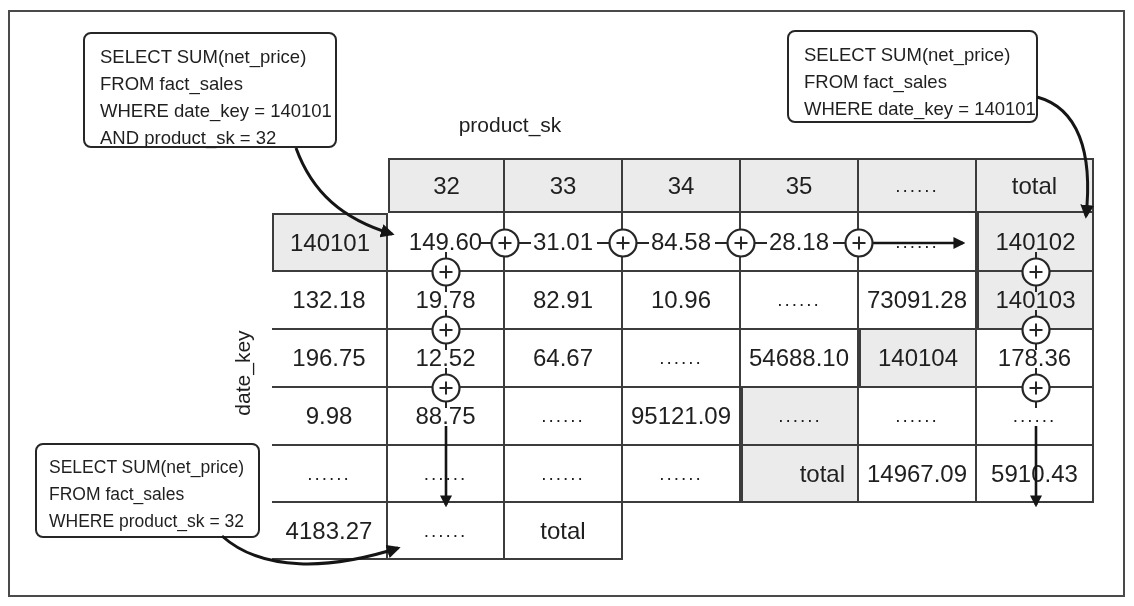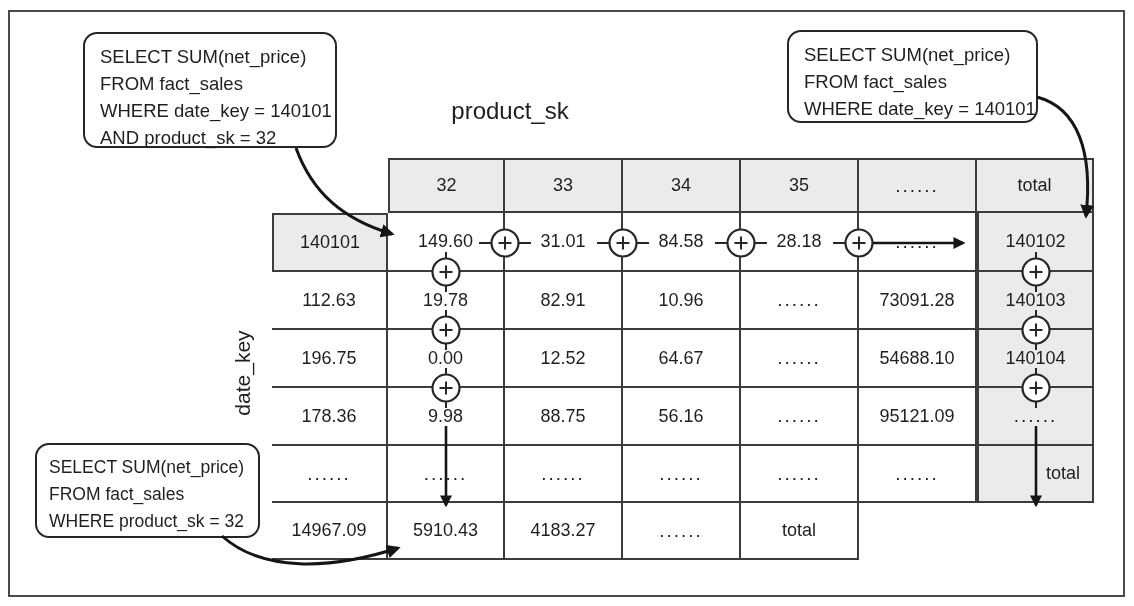--- a/index.html
+++ b/index.html
@@ -15,46 +15,46 @@
     color:var(--text);
     position:relative;overflow:hidden;
   }
   .frame{
     position:absolute;left:8px;top:10px;width:1117px;height:587px;
     border:2px solid #4a4a4a;background:#fff;
   }
   
   .callout{
     position:absolute;background:#fff;border:2.5px solid #262626;
-    border-radius:14px;font-size:18.5px;line-height:27px;
+    border-radius:8px;font-size:18.5px;line-height:27px;
     padding:9px 6px 0 15px;white-space:nowrap;z-index:2;
   }
   .co-tl{left:83px;top:32px;width:254px;height:116px;}
   .co-tr{left:787px;top:30px;width:251px;height:93px;}
   .co-bl{left:35px;top:443px;width:225px;height:95px;font-size:17.5px;padding-left:12px;}
   
   .col-axis{
-    position:absolute;left:440px;top:97px;width:140px;text-align:center;
-    font-size:24px;z-index:2;
+    position:absolute;left:440px;top:113px;width:140px;text-align:center;
+    font-size:21px;z-index:2;
   }
   .row-axis{
     position:absolute;left:182px;top:362px;width:120px;height:22px;
     text-align:center;font-size:21px;
     transform:rotate(-90deg);transform-origin:center;z-index:2;
   }
   
   .tbl{
     position:absolute;left:272px;top:158px;z-index:1;
     display:grid;
     grid-template-columns:116px 117px 118px 118px 118px 118px 117px;
     grid-template-rows:55px 59px 58px 58px 58px 57px 57px;
   }
   .c{
     display:flex;align-items:center;justify-content:center;
-    font-size:18px;border-right:2px solid var(--line);
+    font-size:24px;border-right:2px solid var(--line);
     border-bottom:2px solid var(--line);background:#fff;
   }
   .corner{background:transparent;border:none;}
   .h,.lab{background:var(--fill);}
   .bt{border-top:2px solid var(--line);}
   .bl{border-left:2px solid var(--line);}
   .ra{justify-content:flex-end;padding-right:12px;}
   .dots{letter-spacing:2px;font-size:19px;}
   
   .ovl{position:absolute;left:0;top:0;z-index:3;pointer-events:none;}
@@ -95,40 +95,38 @@
   <div class="c h bt">total</div>
 
   <div class="c lab bl bt">140101</div>
   <div class="c d">149.60</div>
   <div class="c d">31.01</div>
   <div class="c d">84.58</div>
   <div class="c d">28.18</div>
   <div class="c d dots">......</div>
 
   <div class="c lab bl">140102</div>
-  <div class="c d">112.63</div>
+  <div class="c d">132.18</div>
   <div class="c d">19.78</div>
   <div class="c d">82.91</div>
   <div class="c d">10.96</div>
   <div class="c d dots">......</div>
   <div class="c d">73091.28</div>
 
   <div class="c lab bl">140103</div>
   <div class="c d">196.75</div>
-  <div class="c d">0.00</div>
   <div class="c d">12.52</div>
   <div class="c d">64.67</div>
   <div class="c d dots">......</div>
   <div class="c d">54688.10</div>
 
   <div class="c lab bl">140104</div>
   <div class="c d">178.36</div>
   <div class="c d">9.98</div>
   <div class="c d">88.75</div>
-  <div class="c d">56.16</div>
   <div class="c d dots">......</div>
   <div class="c d">95121.09</div>
 
   <div class="c lab bl dots">......</div>
   <div class="c d dots">......</div>
   <div class="c d dots">......</div>
   <div class="c d dots">......</div>
   <div class="c d dots">......</div>
   <div class="c d dots">......</div>
   <div class="c d dots">......</div>

